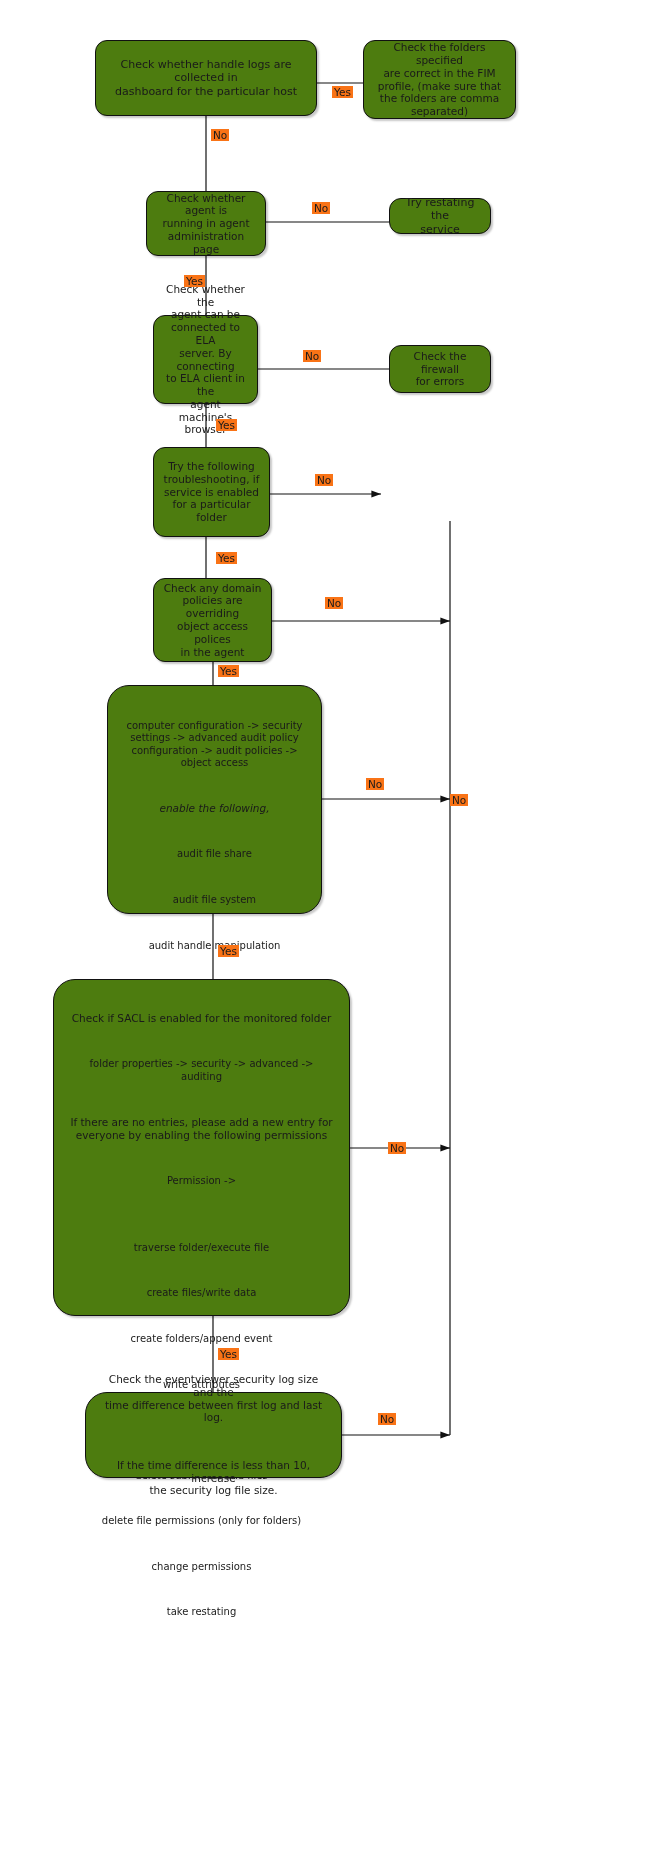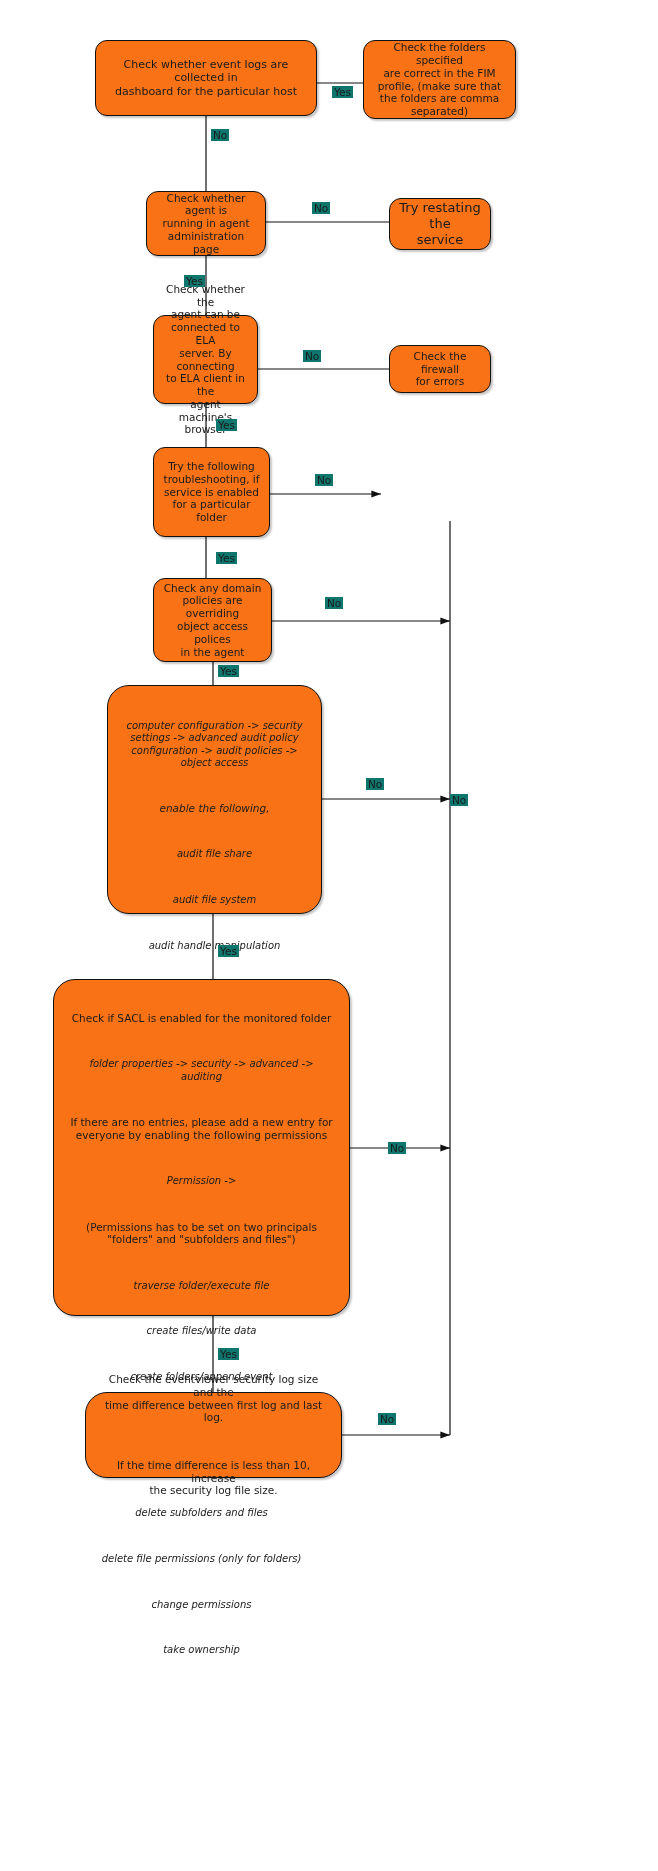--- a/index.html
+++ b/index.html
@@ -1,29 +1,29 @@
 <!DOCTYPE html>
 <html><head>
 <meta charset="utf-8">
 <style>
   html,body{margin:0;padding:0;background:#ffffff;}
   body{width:658px;height:1871px;position:relative;
        font-family:"DejaVu Sans","Liberation Sans",sans-serif;color:#1a1a1a;}
   #canvas{position:absolute;inset:0;}
   svg.wires{position:absolute;left:0;top:0;width:658px;height:1871px;overflow:visible;}
-  .node{position:absolute;box-sizing:border-box;background:#f97316;border:1px solid #111;
+  .node{position:absolute;box-sizing:border-box;background:#4d7c0f;border:1px solid #111;
         border-radius:12px;display:flex;align-items:center;justify-content:flex-start;
         text-align:center;padding:6px 8px;line-height:1.22;z-index:3;
         box-shadow:2px 2px 2px rgba(0,0,0,.22);}
   .node .txt{white-space:pre-line;}
   .big{border-radius:22px;align-items:flex-start;}
   .big .txt{width:100%;}
-  .elabel{position:absolute;font-size:10.5px;color:#1a1a1a;z-index:4;background:#0f766e;
+  .elabel{position:absolute;font-size:10.5px;color:#1a1a1a;z-index:4;background:#f97316;
           padding:0 2px;white-space:nowrap;}
-  .italic{font-style:italic;}
+  .italic{}
   .blk{display:block;}
   .sp{display:block;height:9px;}
 </style>
 </head>
 <body>
 
 <div id="canvas">
 
   <svg class="wires">
     <defs>
@@ -61,39 +61,39 @@
 
       <path d="M213,1316 L213,1392"></path>
 
       <path d="M342,1435 L450,1435" marker-end="url(#arrow)"></path>
 
       <path d="M450,1435 L450,521"></path>
     </g>
   </svg>
 
   <div class="node" style="left:95px;top:40px;width:222px;height:76px;font-size:11px;">
-    <span class="txt">Check whether event logs are collected in
+    <span class="txt">Check whether handle logs are collected in
 dashboard for the particular host</span>
   </div>
 
   <div class="node" style="left:363px;top:40px;width:153px;height:79px;font-size:10.5px;">
     <span class="txt">Check the folders specified
 are correct in the FIM
 profile, (make sure that
 the folders are comma
 separated)</span>
   </div>
 
   <div class="node" style="left:146px;top:191px;width:120px;height:65px;font-size:10.5px;">
     <span class="txt">Check whether agent is
 running in agent
 administration page</span>
   </div>
 
-  <div class="node" style="left:389px;top:198px;width:102px;height:52px;font-size:13px;">
+  <div class="node" style="left:389px;top:198px;width:102px;height:36px;font-size:11px;">
     <span class="txt">Try restating the
 service</span>
   </div>
 
   <div class="node" style="left:153px;top:315px;width:105px;height:89px;font-size:10.5px;">
     <span class="txt">Check whether the
 agent can be
 connected to ELA
 server. By connecting
 to ELA client in the
@@ -142,39 +142,38 @@
   <div class="node big" style="left:53px;top:979px;width:297px;height:337px;font-size:10px;padding:20px 14px;">
     <span class="txt">
       <span class="blk" style="font-size:10.5px;">Check if SACL is enabled for the monitored folder</span>
       <span class="sp"></span>
       <span class="blk italic">folder properties -&gt; security -&gt; advanced -&gt; auditing</span>
       <span class="sp"></span>
       <span class="blk" style="font-size:10.5px;">If there are no entries, please add a new entry for everyone by enabling the following permissions</span>
       <span class="sp"></span>
       <span class="blk italic">Permission -&gt;</span>
       <span class="sp"></span>
-      <span class="blk" style="font-size:10.5px;">(Permissions has to be set on two principals "folders" and "subfolders and files")</span>
       <span class="sp"></span>
       <span class="blk italic">traverse folder/execute file</span>
       <span class="sp"></span>
       <span class="blk italic">create files/write data</span>
       <span class="sp"></span>
       <span class="blk italic">create folders/append event</span>
       <span class="sp"></span>
       <span class="blk italic">write attributes</span>
       <span class="sp"></span>
       <span class="blk italic">write extended attributes</span>
       <span class="sp"></span>
       <span class="blk italic">delete subfolders and files</span>
       <span class="sp"></span>
       <span class="blk italic">delete file permissions (only for folders)</span>
       <span class="sp"></span>
       <span class="blk italic">change permissions</span>
       <span class="sp"></span>
-      <span class="blk italic">take ownership</span>
+      <span class="blk italic">take restating</span>
     </span>
   </div>
 
   <div class="node big" style="left:85px;top:1392px;width:257px;height:86px;font-size:10.5px;padding:14px 12px;align-items:center;">
     <span class="txt">
       <span class="blk" style="white-space:pre-line;">Check the eventviewer security log size and the
 time difference between first log and last log.</span>
       <span class="sp"></span>
       <span class="blk" style="white-space:pre-line;">If the time difference is less than 10, increase
 the security log file size.</span>

